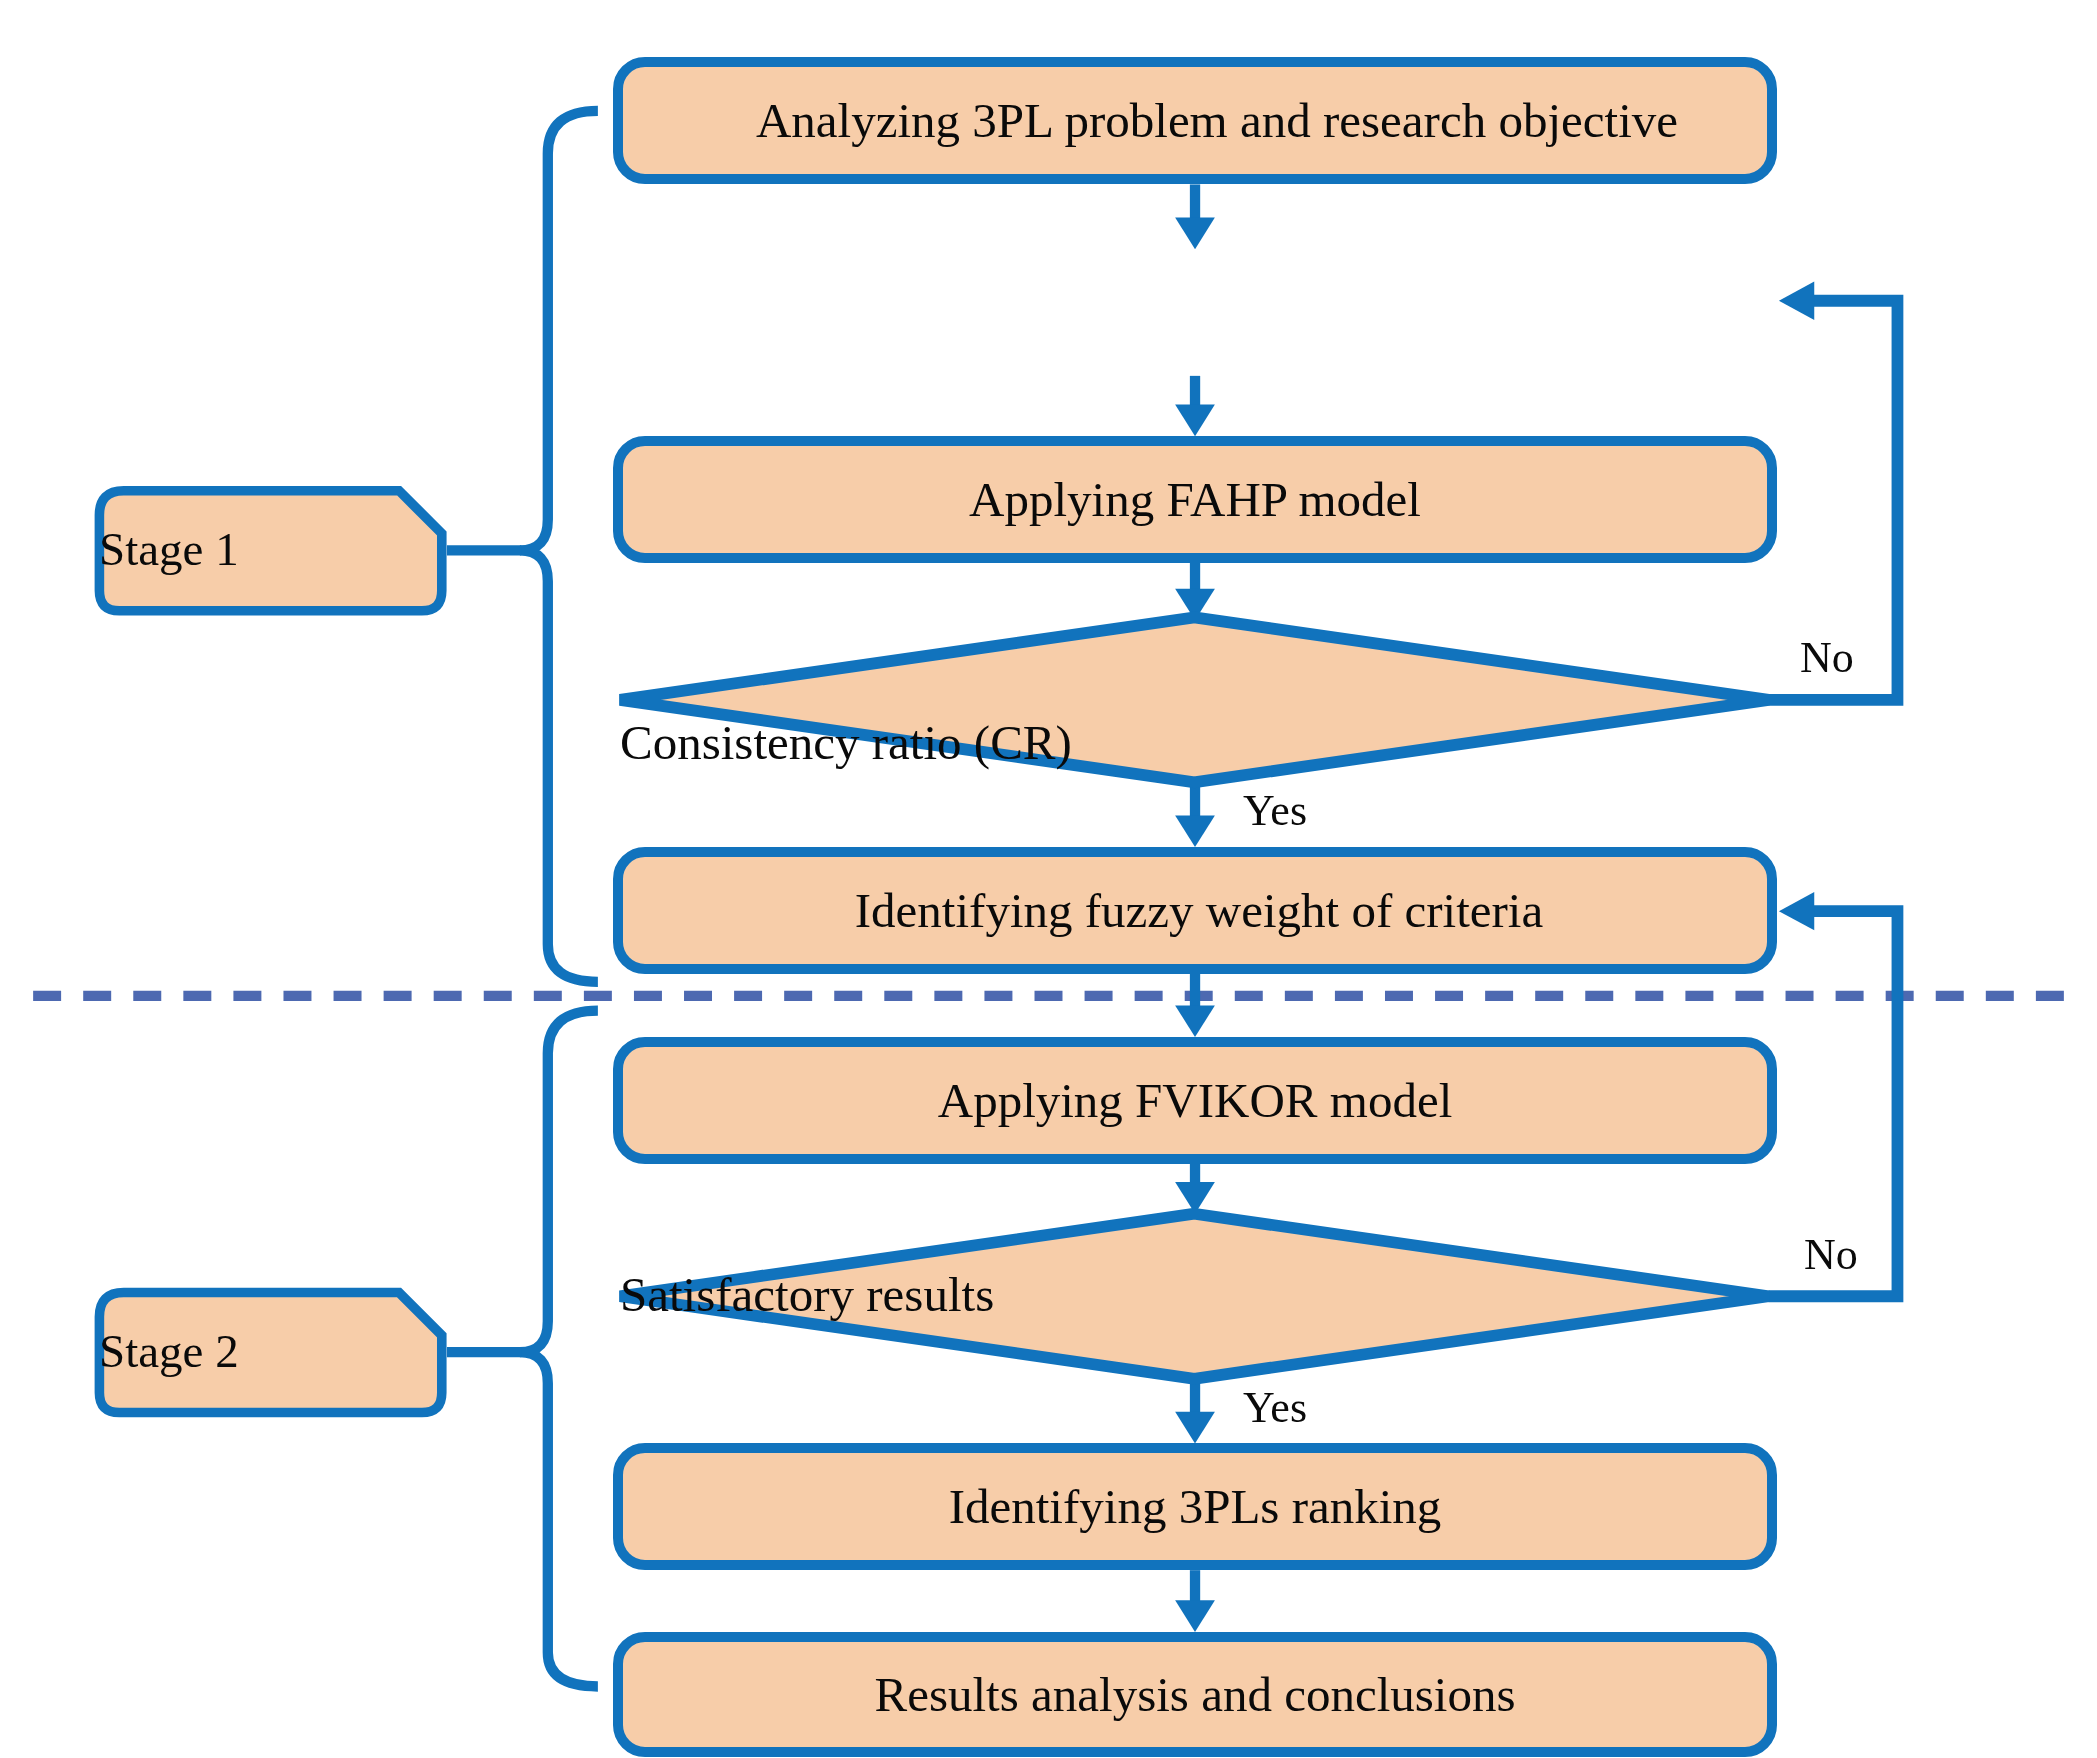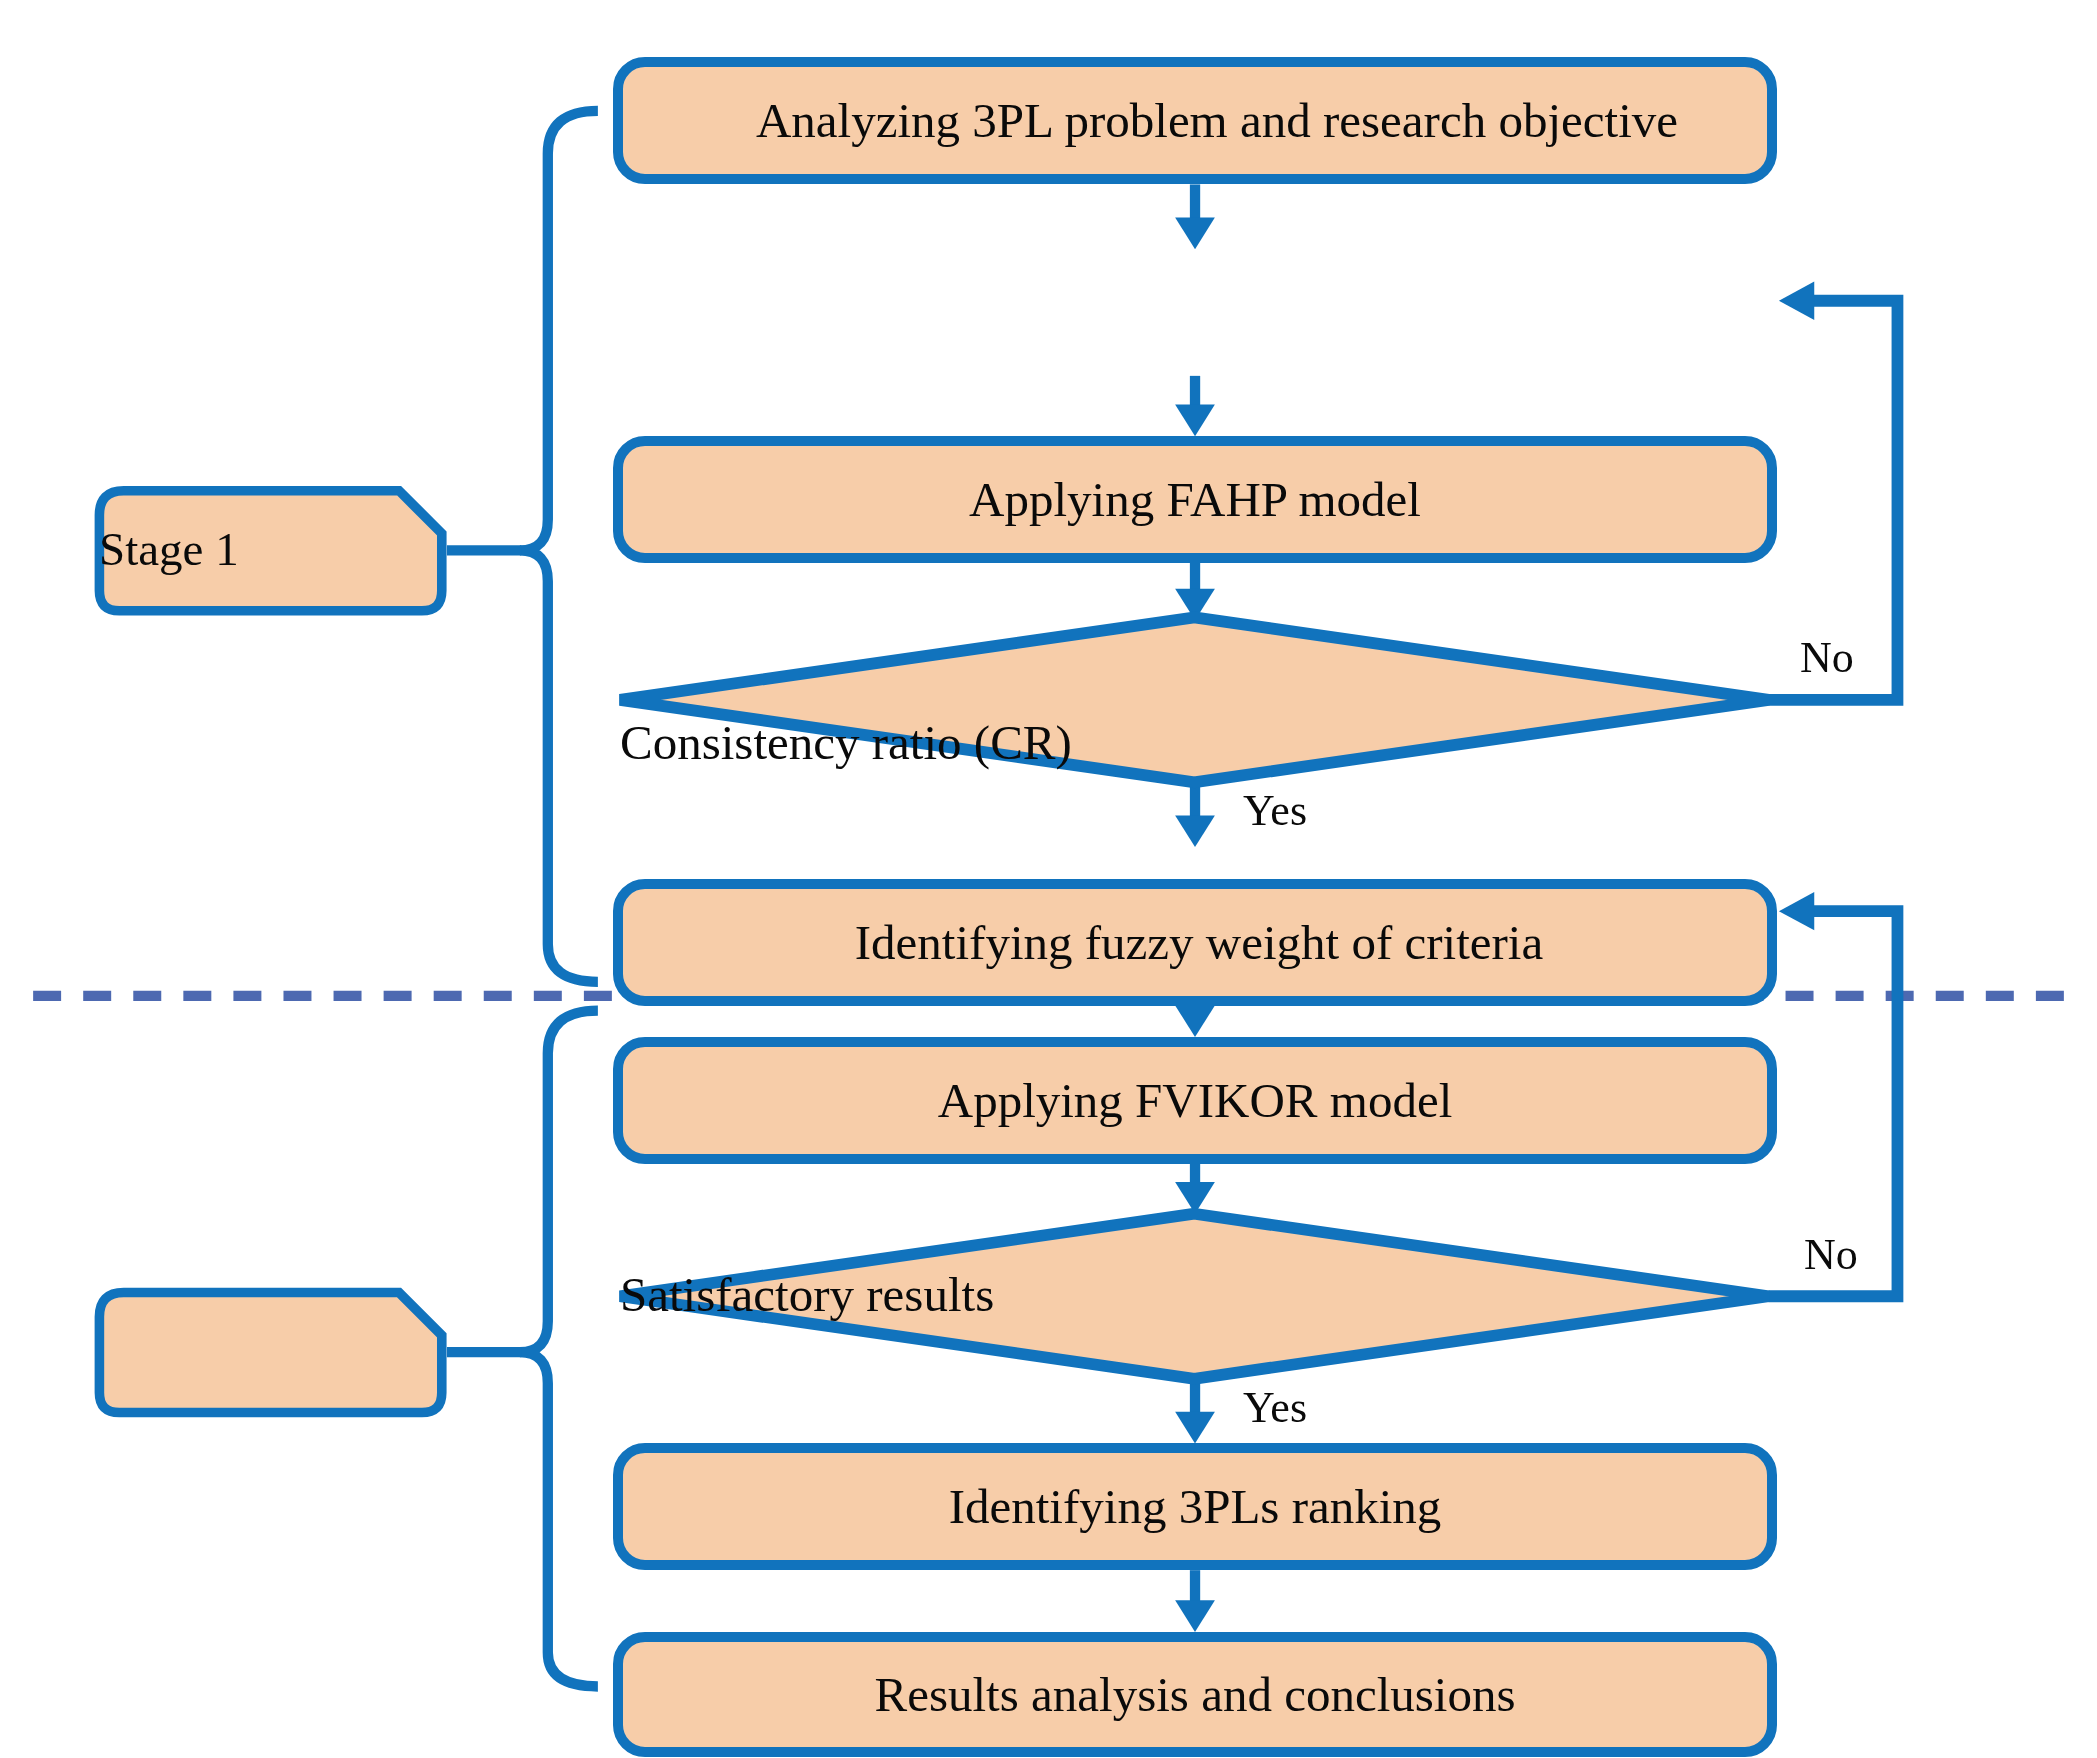--- a/index.html
+++ b/index.html
@@ -103,37 +103,38 @@
     <polygon class="shape" stroke-width="16" points="1622,838 2402,950 1622,1062 842,950"></polygon>
     <polygon class="shape" stroke-width="16" points="1622,1648 2402,1760 1622,1872 842,1760"></polygon>
   </svg>
 
   <div class="pbox" style="top:57px;padding-left:44px;">
     <span>Analyzing 3PL problem and research objective</span>
   </div>
   <div class="pbox" style="top:436px;">
     <span>Applying FAHP model</span>
   </div>
-  <div class="pbox" style="top:879px;padding-left:8px;">
+  <div class="pbox" style="top:847px;padding-left:8px;">
     <span>Identifying fuzzy weight of criteria</span>
   </div>
   <div class="pbox" style="top:1037px;">
     <span>Applying FVIKOR model</span>
   </div>
   <div class="pbox" style="top:1443px;">
     <span>Identifying 3PLs ranking</span>
   </div>
   <div class="pbox" style="top:1632px;height:125px;">
     <span>Results analysis and conclusions</span>
   </div>
 
   <div class="lbl" style="left:620px;width:1149px;top:674px;margin-top:44px;">Consistency ratio (CR)</div>
   <div class="lbl" style="left:620px;width:1149px;top:1270px;">Satisfactory results</div>
 
   <div class="lbl" style="left:99px;width:342px;top:526px;font-size:47px;">Stage 1</div>
+  <div class="lbl" style="left:99px;width:342px;top:1328px;font-size:47px;">Stage 2</div>
 
   <div class="edge-lbl" style="left:1243px;top:789px;">Yes</div>
   <div class="edge-lbl" style="left:1800px;top:636px;">No</div>
   <div class="edge-lbl" style="left:1243px;top:1386px;">Yes</div>
   <div class="edge-lbl" style="left:1804px;top:1233px;">No</div>
 
 </div>
 
 
 </body></html>

